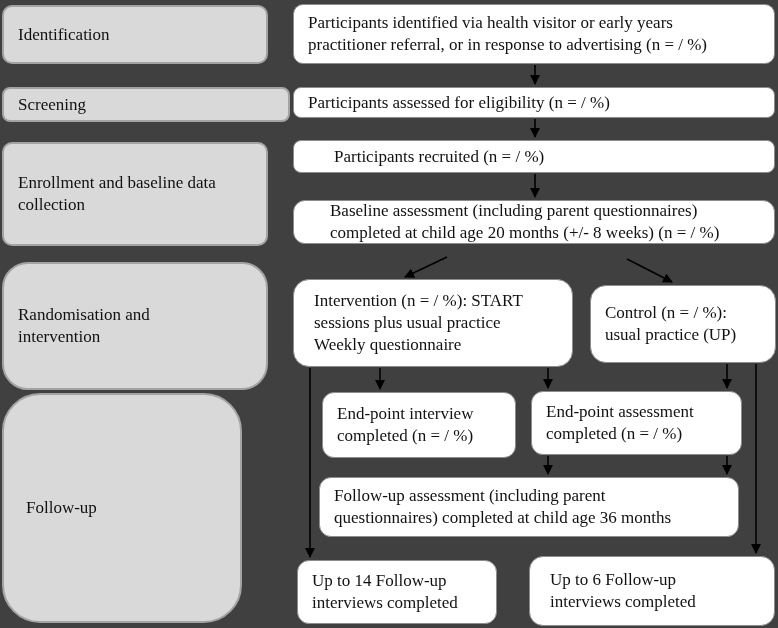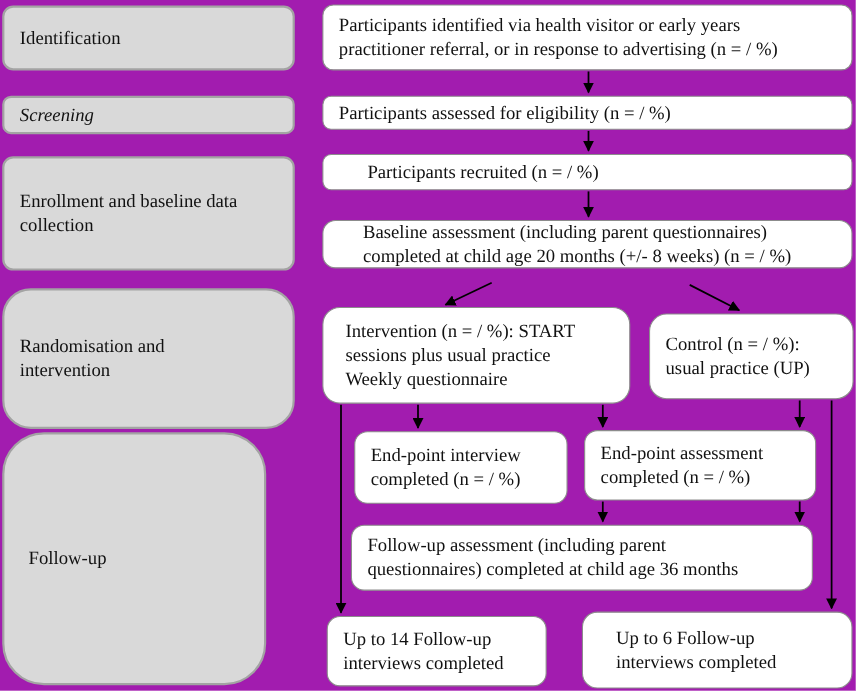--- a/index.html
+++ b/index.html
@@ -5,48 +5,48 @@
   :root{
     --stage-fill:#d9d9d9;
     --stage-border:#a3a3a3;
     --flow-fill:#ffffff;
     --flow-border:#8c8c8c;
     --arrow:#000000;
     --text:#111111;
   }
   *{margin:0;padding:0;box-sizing:border-box;}
   body{background:#ffffff;font-family:"Liberation Serif","DejaVu Serif",serif;}
-  .canvas{position:relative;width:778px;height:628px;background:#a21caf;overflow:hidden;}
+  .canvas{position:relative;width:778px;height:628px;background:#404040;overflow:hidden;}
   .box{
     position:absolute;display:flex;align-items:center;
     white-space:pre-line;font-size:17px;line-height:22px;color:var(--text);
     padding:4px 14px;
   }
   .stage{background:var(--stage-fill);border:2px solid var(--stage-border);}
   .flowbox{background:var(--flow-fill);border:1.6px solid var(--flow-border);}
 
   
   #stage-identification{left:2px;top:5px;width:266px;height:59px;border-radius:10px;}
-  #stage-screening{left:2px;top:87px;width:266px;height:35px;border-radius:8px;font-style:italic;}
+  #stage-screening{left:2px;top:87px;width:288px;height:35px;border-radius:8px;}
   #stage-enrollment{left:2px;top:142px;width:266px;height:104px;border-radius:10px;}
   #stage-randomisation{left:2px;top:262px;width:266px;height:128px;border-radius:26px;}
   #stage-followup{left:2px;top:393px;width:240px;height:230px;border-radius:38px;padding-left:22px;}
 
   
   #fb-identified{left:293px;top:4px;width:482px;height:60px;border-radius:10px;}
   #fb-assessed{left:293px;top:87px;width:482px;height:31px;border-radius:8px;text-align:center;}
   #fb-recruited{left:293px;top:140px;width:482px;height:33px;border-radius:8px;padding-left:40px;}
   #fb-baseline{left:293px;top:200px;width:482px;height:44px;border-radius:12px;padding-left:36px;}
   #fb-intervention{left:293px;top:279px;width:280px;height:88px;border-radius:16px;padding-left:20px;}
   #fb-control{left:590px;top:285px;width:186px;height:78px;border-radius:16px;}
   #fb-ep-interview{left:322px;top:392px;width:194px;height:66px;border-radius:12px;}
   #fb-ep-assessment{left:531px;top:391px;width:211px;height:64px;border-radius:12px;}
   #fb-fu-assessment{left:319px;top:477px;width:420px;height:60px;border-radius:12px;}
   #fb-fu14{left:297px;top:560px;width:200px;height:64px;border-radius:12px;}
-  #fb-fu6{left:529px;top:556px;width:246px;height:70px;border-radius:14px;padding-left:30px;}
+  #fb-fu6{left:529px;top:556px;width:246px;height:70px;border-radius:14px;padding-left:20px;}
 
   svg.arrows{position:absolute;left:0;top:0;width:778px;height:628px;pointer-events:none;}
   svg.arrows line{stroke:var(--arrow);stroke-width:1.6;}
   svg.arrows .head{fill:var(--arrow);}
 </style>
 </head>
 <body>
 
 <div class="canvas">
 

